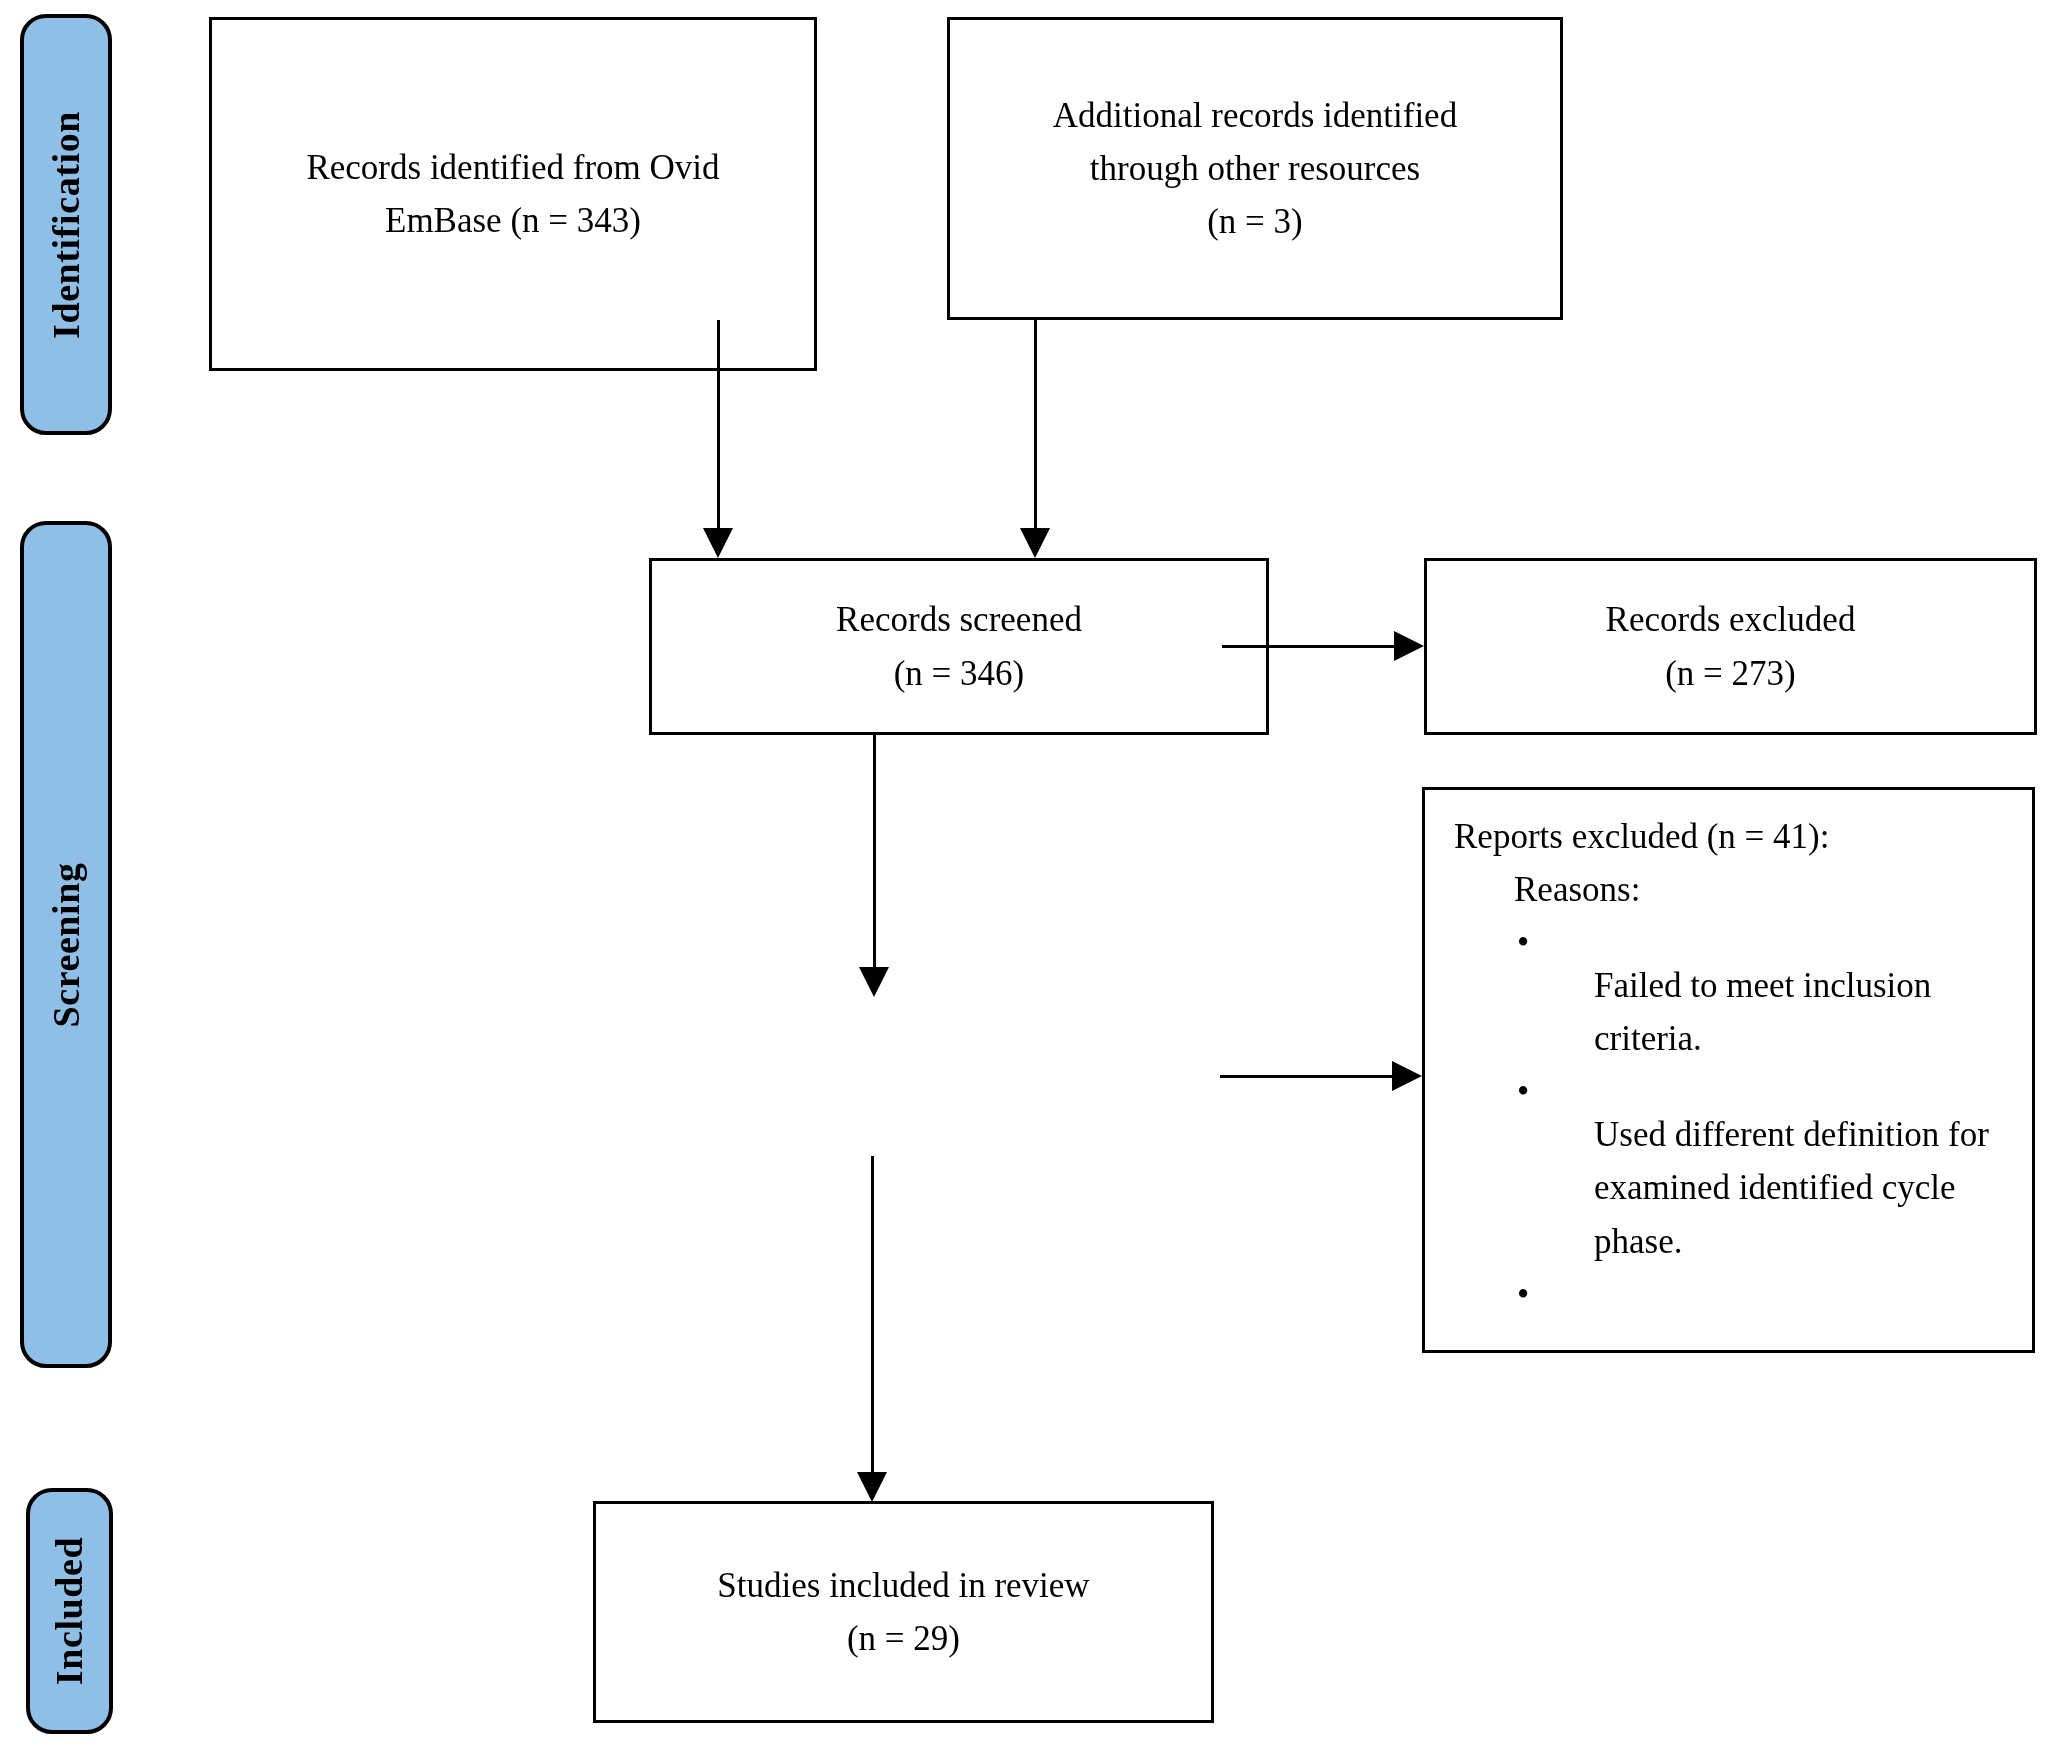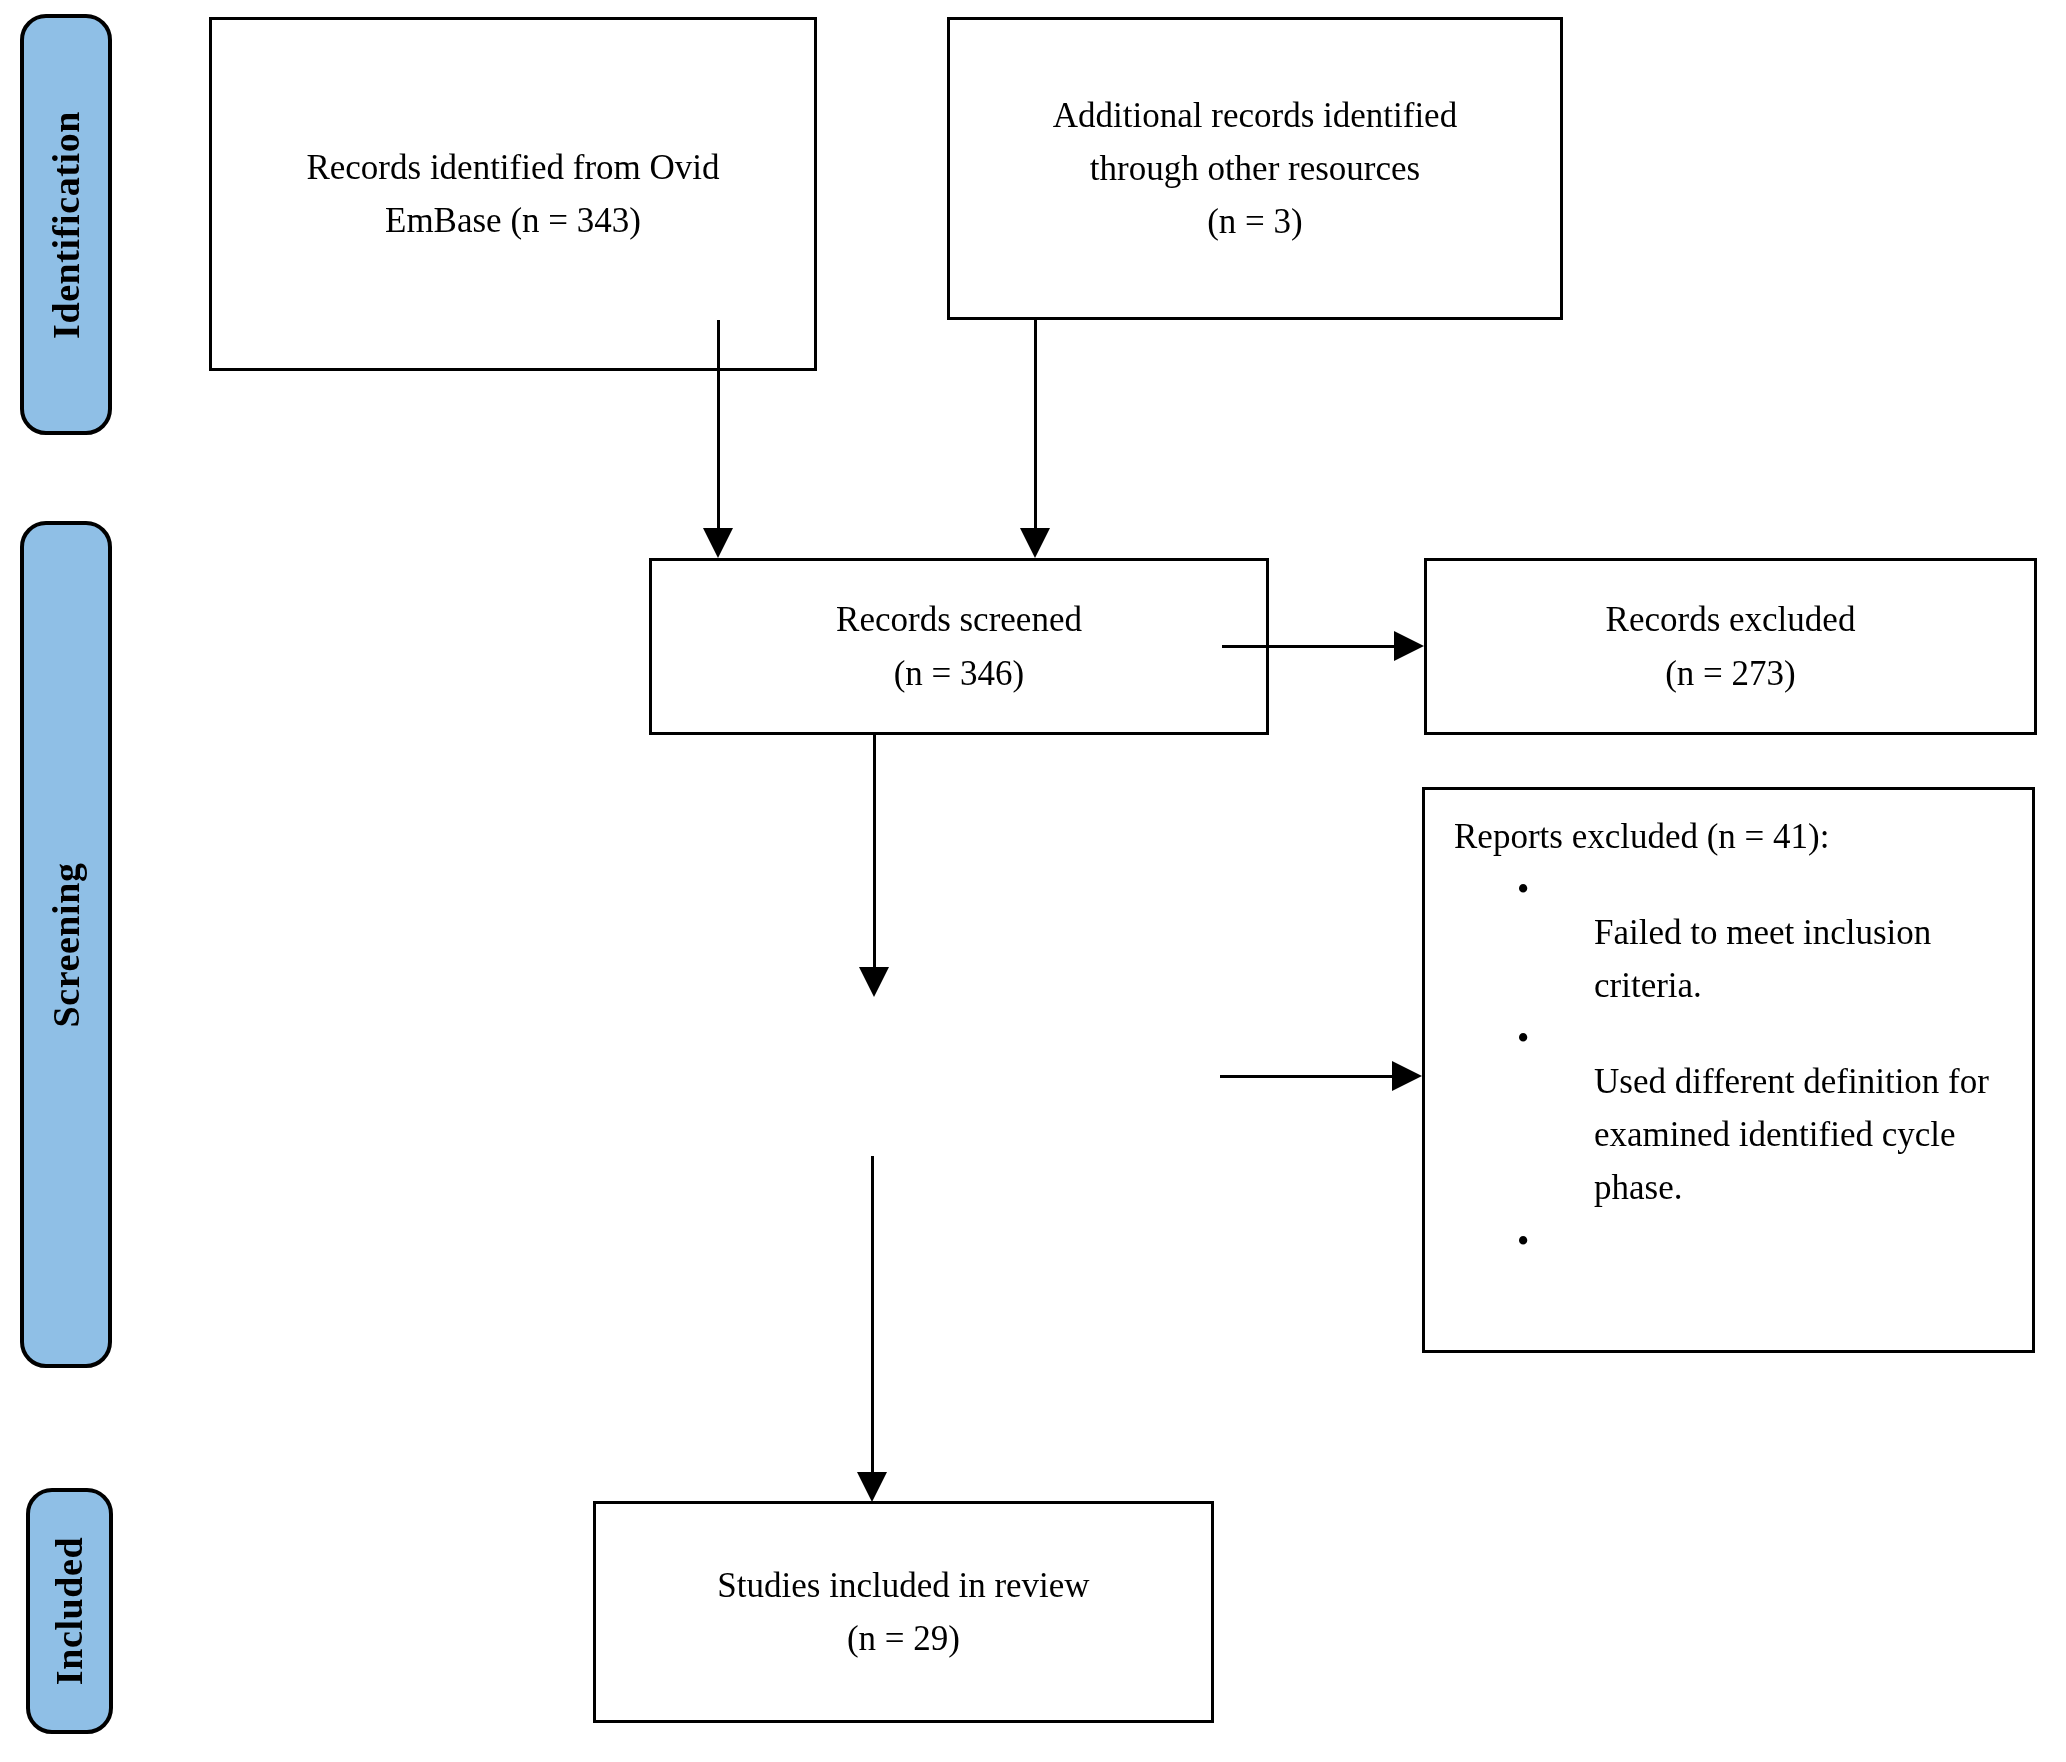--- a/index.html
+++ b/index.html
@@ -122,20 +122,21 @@
 (n = 346)</div>
   </div>
   <div class="fbox" style="left:1424px; top:558px; width:613px; height:177px;">
     <div class="box-text">Records excluded
 (n = 273)</div>
   </div>
 
 
   <div class="re-box" style="left:1422px; top:787px; width:613px; height:566px;">
     <div>Reports excluded (n = 41):</div>
+    <div class="re-sub">Reasons:</div>
     <div class="re-item">
       <span class="re-marker">•</span>
       <span class="re-text">Failed to meet inclusion criteria.</span>
     </div>
     <div class="re-item">
       <span class="re-marker">•</span>
       <span class="re-text">Used different definition for examined identified cycle phase.</span>
     </div>
     <div class="re-item">
       <span class="re-marker">•</span>

